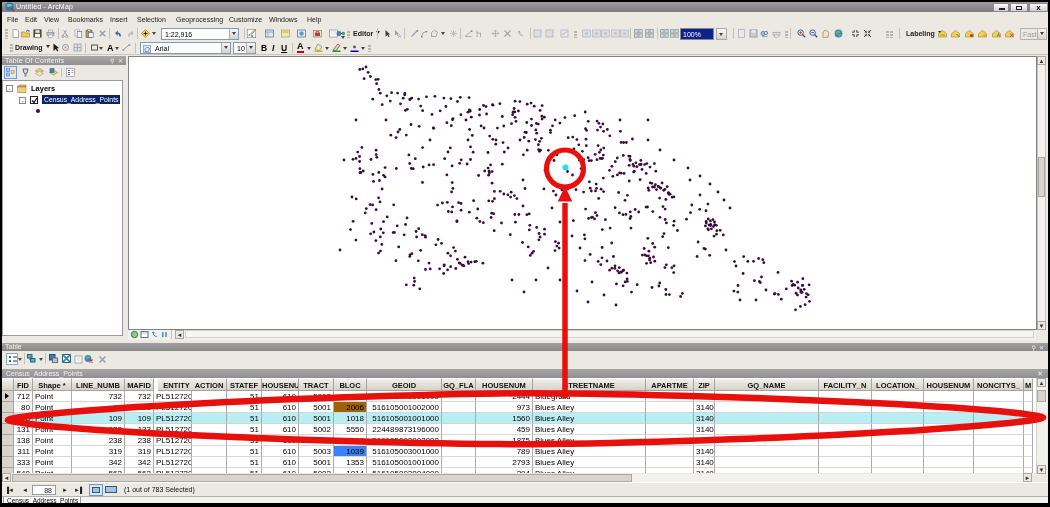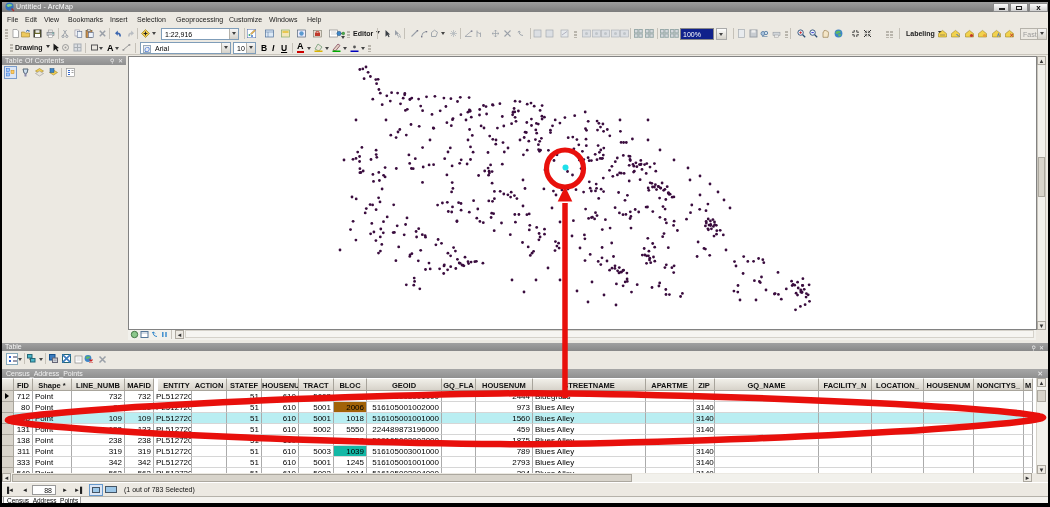--- a/index.html
+++ b/index.html
@@ -427,20 +427,36 @@
           <path d="M4.5 2 L8.5 4.5 L4.5 7 L0.5 4.5Z" fill="#f3cf52" stroke="#8f7413" stroke-width=".5"></path>
           <rect x="1" y="0.5" width="4" height="4" fill="#3d85c8" stroke="#1a4f80" stroke-width=".5"></rect>
         </svg>
         <div class="sep" style="left:59px;top:3px;height:9px;"></div>
         <svg class="ico" style="left:64px;top:3px" width="9" height="9" viewBox="0 0 9 9">
           <rect x="0.5" y="0.5" width="8" height="8" fill="#fff" stroke="#888" stroke-width=".6"></rect>
           <path d="M2 2.5 H4 M2 4.5 H4 M2 6.5 H4" stroke="#36c" stroke-width="1"></path>
           <path d="M5.5 2.5 H7.5 M5.5 4.5 H7.5" stroke="#888" stroke-width=".8"></path>
         </svg>
       </div>
+    <div id="tocbody">
+      <div class="abs" style="left:3px;top:4px;width:7px;height:7px;border:1px solid #888;background:#fff;font-size:6px;line-height:6px;text-align:center;color:#333;">-</div>
+      <svg class="abs" style="left:14px;top:3px" width="11" height="9" viewBox="0 0 11 9">
+          <path d="M0 3 L2 1 L9 1 L9 3 Z" fill="#d8b25c" stroke="#8a6d20" stroke-width=".5"></path>
+          <rect x="0" y="3" width="9" height="5.5" fill="#efcf7e" stroke="#8a6d20" stroke-width=".5"></rect>
+        </svg>
+      <b class="abs" style="left:28px;top:3px;font-size:7.5px;">Layers</b>
+      <div class="abs" style="left:16px;top:16px;width:7px;height:7px;border:1px solid #888;background:#fff;font-size:6px;line-height:6px;text-align:center;color:#333;">-</div>
+      <div class="abs" style="left:27px;top:15px;width:8px;height:8px;border:1.2px solid #222;background:#fff;">
+          <svg width="7" height="7" viewBox="0 0 7 7">
+            <path d="M1 3.5 L3 5.5 L6 1" stroke="#111" stroke-width="1.3" fill="none"></path>
+          </svg>
+        </div>
+      <div class="abs" style="left:39px;top:14px;background:#0a246a;color:#fff;font-size:6.8px;padding:1px 2px;">Census_Address_Points</div>
+      <div class="abs" style="left:33px;top:28px;width:4px;height:4px;background:#3a0c3e;border-radius:50%;"></div>
+    </div>
   </div>
 
   <div id="map">
     <div id="mapview">
       <svg width="907" height="272" viewBox="129 57 907 272" style="position:absolute;left:0;top:0;">
           <g fill="#3a0c3e">
             <circle cx="366.0" cy="67.0" r="1.4"></circle>
             <circle cx="368.1" cy="72.3" r="1.4"></circle>
             <circle cx="364.1" cy="78.7" r="1.4"></circle>
             <circle cx="359.8" cy="69.5" r="1.4"></circle>
@@ -1316,21 +1332,21 @@
         <div class="rsel" style="top:68px;"></div>
         <div class="cell num" style="left:12px;top:68px;width:19px;background:#fff;">311</div>
         <div class="cell str" style="left:31px;top:68px;width:39px;background:#fff;">Point</div>
         <div class="cell num" style="left:70px;top:68px;width:53px;background:#fff;">319</div>
         <div class="cell num" style="left:123px;top:68px;width:29px;background:#fff;">319</div>
         <div class="cell str" style="left:152px;top:68px;width:38px;background:#fff;">PL512720</div>
         <div class="cell str" style="left:190px;top:68px;width:35px;background:#fff;"></div>
         <div class="cell num" style="left:225px;top:68px;width:35px;background:#fff;">51</div>
         <div class="cell num" style="left:260px;top:68px;width:37px;background:#fff;">610</div>
         <div class="cell num" style="left:297px;top:68px;width:35px;background:#fff;">5003</div>
-        <div class="cell num" style="left:332px;top:68px;width:33px;background:#14b8a6;">1039</div>
+        <div class="cell num" style="left:332px;top:68px;width:33px;background:#3b82f6;">1039</div>
         <div class="cell num" style="left:365px;top:68px;width:75px;background:#fff;">516105003001000</div>
         <div class="cell str" style="left:440px;top:68px;width:34px;background:#fff;"></div>
         <div class="cell num" style="left:474px;top:68px;width:57px;background:#fff;">789</div>
         <div class="cell str" style="left:531px;top:68px;width:113px;background:#fff;">Blues Alley</div>
         <div class="cell str" style="left:644px;top:68px;width:48px;background:#fff;"></div>
         <div class="cell str" style="left:692px;top:68px;width:21px;background:#fff;">3140</div>
         <div class="cell str" style="left:713px;top:68px;width:104px;background:#fff;"></div>
         <div class="cell str" style="left:817px;top:68px;width:53px;background:#fff;"></div>
         <div class="cell str" style="left:870px;top:68px;width:52px;background:#fff;"></div>
         <div class="cell str" style="left:922px;top:68px;width:50px;background:#fff;"></div>
@@ -1339,21 +1355,21 @@
         <div class="rsel" style="top:79px;"></div>
         <div class="cell num" style="left:12px;top:79px;width:19px;background:#fff;">333</div>
         <div class="cell str" style="left:31px;top:79px;width:39px;background:#fff;">Point</div>
         <div class="cell num" style="left:70px;top:79px;width:53px;background:#fff;">342</div>
         <div class="cell num" style="left:123px;top:79px;width:29px;background:#fff;">342</div>
         <div class="cell str" style="left:152px;top:79px;width:38px;background:#fff;">PL512720</div>
         <div class="cell str" style="left:190px;top:79px;width:35px;background:#fff;"></div>
         <div class="cell num" style="left:225px;top:79px;width:35px;background:#fff;">51</div>
         <div class="cell num" style="left:260px;top:79px;width:37px;background:#fff;">610</div>
         <div class="cell num" style="left:297px;top:79px;width:35px;background:#fff;">5001</div>
-        <div class="cell num" style="left:332px;top:79px;width:33px;background:#fff;">1245</div>
+        <div class="cell num" style="left:332px;top:79px;width:33px;background:#fff;">1353</div>
         <div class="cell num" style="left:365px;top:79px;width:75px;background:#fff;">516105001001000</div>
         <div class="cell str" style="left:440px;top:79px;width:34px;background:#fff;"></div>
         <div class="cell num" style="left:474px;top:79px;width:57px;background:#fff;">2793</div>
         <div class="cell str" style="left:531px;top:79px;width:113px;background:#fff;">Blues Alley</div>
         <div class="cell str" style="left:644px;top:79px;width:48px;background:#fff;"></div>
         <div class="cell str" style="left:692px;top:79px;width:21px;background:#fff;">3140</div>
         <div class="cell str" style="left:713px;top:79px;width:104px;background:#fff;"></div>
         <div class="cell str" style="left:817px;top:79px;width:53px;background:#fff;"></div>
         <div class="cell str" style="left:870px;top:79px;width:52px;background:#fff;"></div>
         <div class="cell str" style="left:922px;top:79px;width:50px;background:#fff;"></div>

